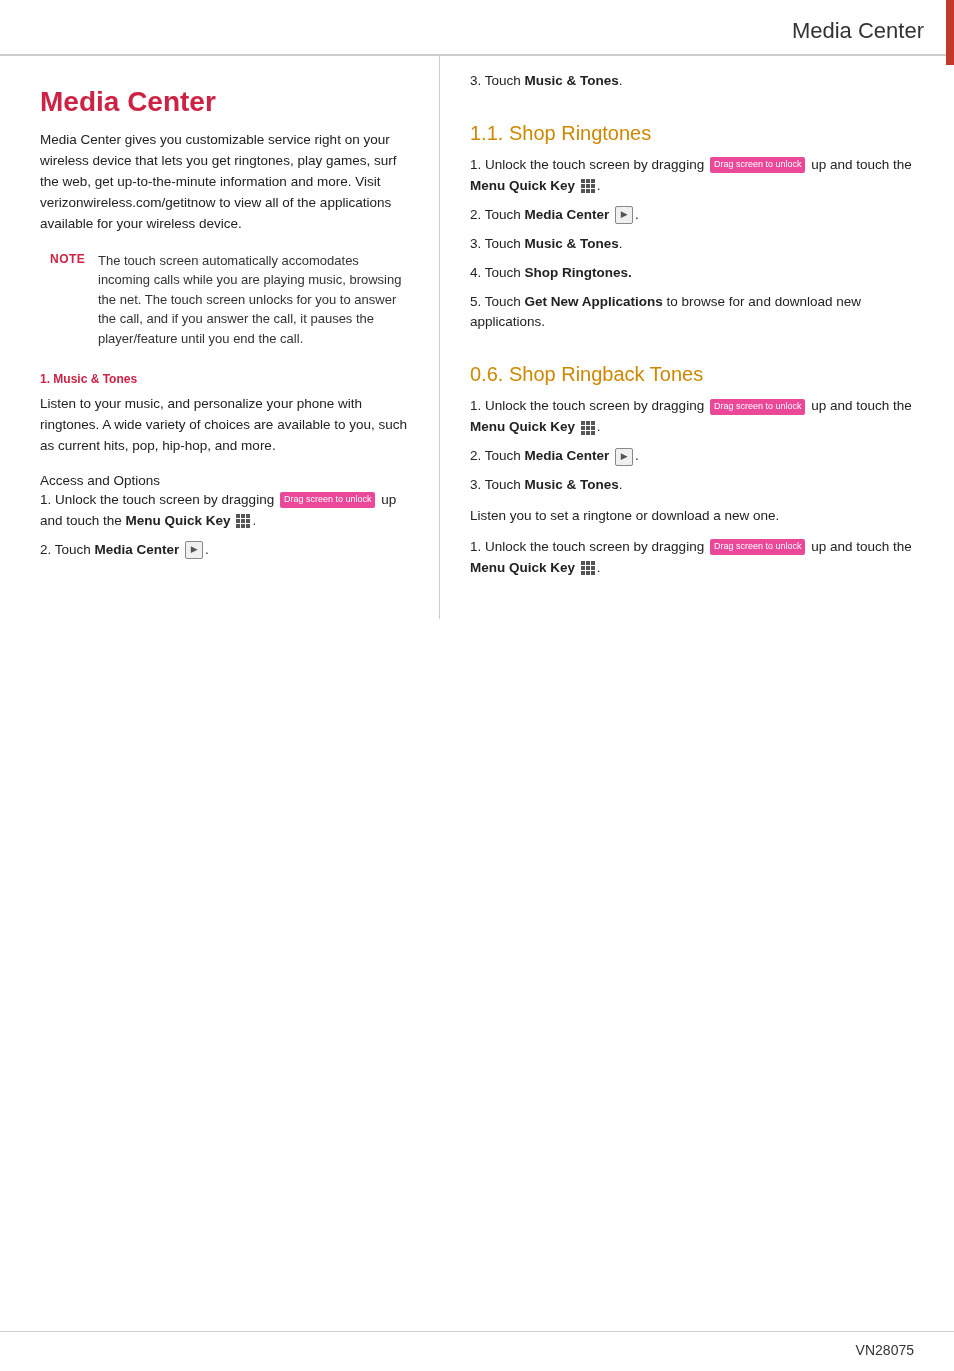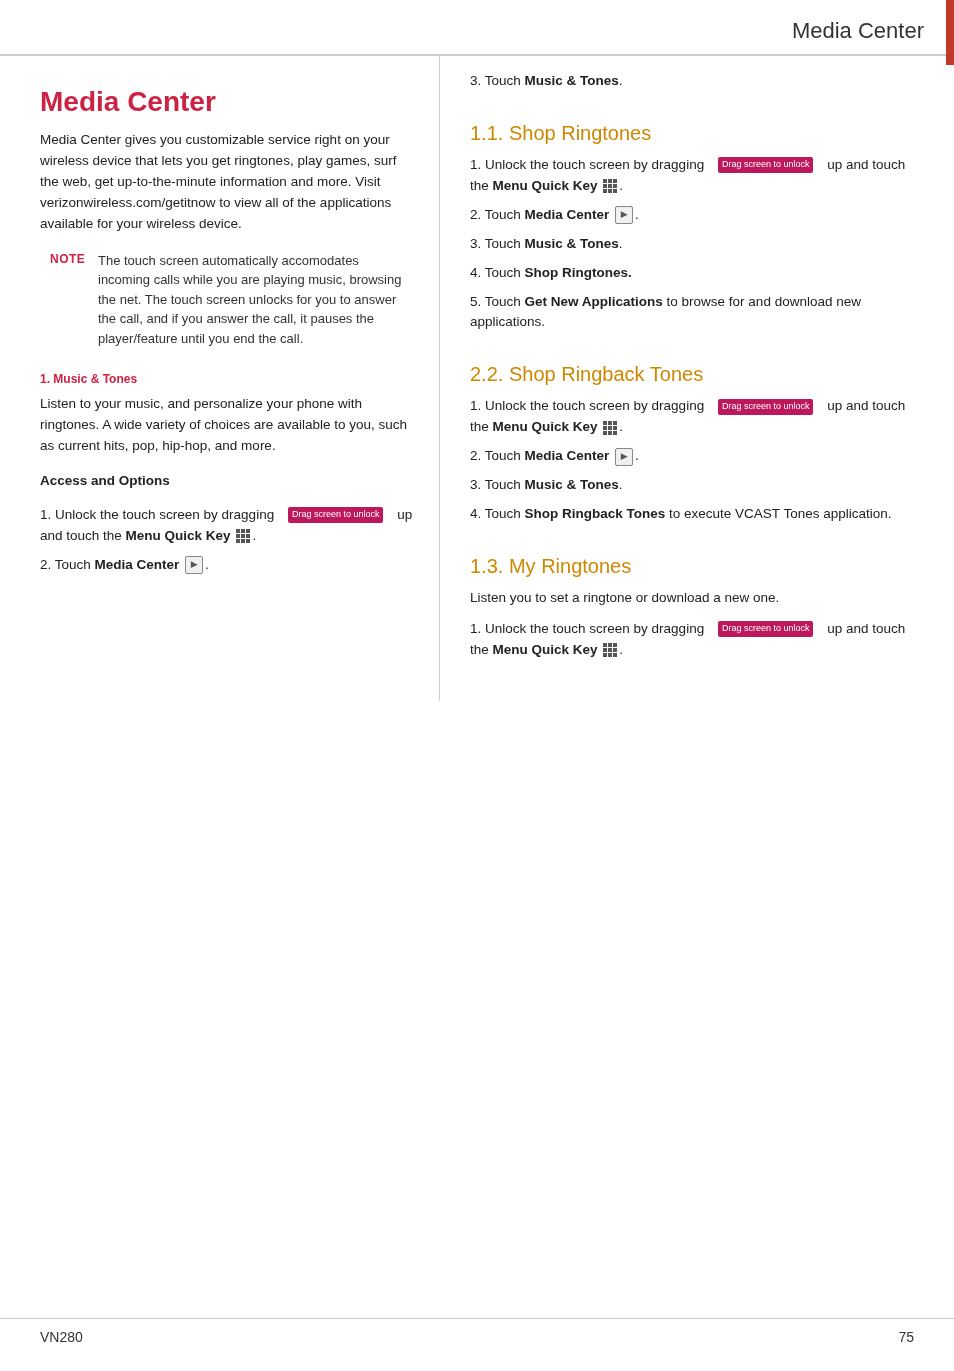--- a/index.html
+++ b/index.html
@@ -113,23 +113,23 @@
     .section-heading {
       font-size: 12px;
       color: #cc2244;
       font-weight: bold;
       margin-bottom: 8px;
       margin-top: 24px;
     }
 
     .subsection-heading {
       font-size: 13.5px;
-      font-weight: bold;
+      font-weight: normal;
       color: #222;
-      margin-bottom: 17px;
+      margin-bottom: 2px;
       margin-top: 16px;
     }
 
     
     .step-list {
       list-style: none;
       padding: 0;
       margin: 0 0 10px 0;
     }
 
@@ -141,27 +141,27 @@
       padding-left: 0;
     }
 
     .step-number {
       font-weight: normal;
     }
 
     
     .drag-badge {
       display: inline-block;
-      background: #be185d;
+      background: #ec4899;
       color: #fff;
       font-size: 9px;
       padding: 1px 4px;
       border-radius: 2px;
       vertical-align: middle;
-      margin: 0 10px;
+      margin: 0 2px;
       white-space: nowrap;
     }
 
     
     .menu-key-icon {
       display: inline-block;
       width: 16px;
       height: 16px;
       vertical-align: middle;
       margin: 0 1px;
@@ -192,26 +192,26 @@
       position: absolute;
       top: 50%;
       left: 50%;
       transform: translate(-50%, -50%);
       color: #555;
     }
 
     
     .footer {
       position: absolute;
-      bottom: 16px;
+      bottom: 3px;
       left: 0;
       right: 0;
       border-top: 1px solid #ccc;
       display: flex;
-      justify-content: space-between;
+      justify-content: flex-end;
       align-items: center;
       padding: 10px 40px;
     }
 
     .footer-model {
       font-size: 14px;
       color: #333;
     }
 
     .footer-page {
@@ -317,21 +317,21 @@
           <span class="step-number">3. </span>Touch <b>Music &amp; Tones</b>.
         </li>
         <li>
           <span class="step-number">4. </span>Touch <b>Shop Ringtones.</b>
         </li>
         <li>
           <span class="step-number">5. </span>Touch <b>Get New Applications</b> to browse for and download new applications.
         </li>
       </ol>
 
-      <div class="section-title-sub">2.2. Shop Ringback Tones</div>
+      <div class="section-title-sub">0.6. Shop Ringback Tones</div>
 
       <ol class="step-list">
         <li>
           <span class="step-number">1. </span>Unlock the touch screen by dragging
           <span class="drag-badge">Drag screen to unlock</span>
           up and touch the <b>Menu Quick Key</b>
           <span class="menu-key-icon">
             <svg viewBox="0 0 16 16" xmlns="http://www.w3.org/2000/svg">
               <rect x="1" y="1" width="4" height="4" fill="#555"></rect>
               <rect x="6" y="1" width="4" height="4" fill="#555"></rect>
@@ -345,26 +345,22 @@
             </svg>
           </span>.
         </li>
         <li>
           <span class="step-number">2. </span>Touch <b>Media Center</b>
           <span class="media-center-icon"></span>.
         </li>
         <li>
           <span class="step-number">3. </span>Touch <b>Music &amp; Tones</b>.
         </li>
-        <li>
-          <span class="step-number">4. </span>Touch <b>Shop Ringback Tones</b> to execute VCAST Tones application.
-        </li>
       </ol>
 
-      <div class="section-title-sub">1.3. My Ringtones</div>
 
       <p class="body-text">Listen you to set a ringtone or download a new one.</p>
 
       <ol class="step-list">
         <li>
           <span class="step-number">1. </span>Unlock the touch screen by dragging
           <span class="drag-badge">Drag screen to unlock</span>
           up and touch the <b>Menu Quick Key</b>
           <span class="menu-key-icon">
             <svg viewBox="0 0 16 16" xmlns="http://www.w3.org/2000/svg">

